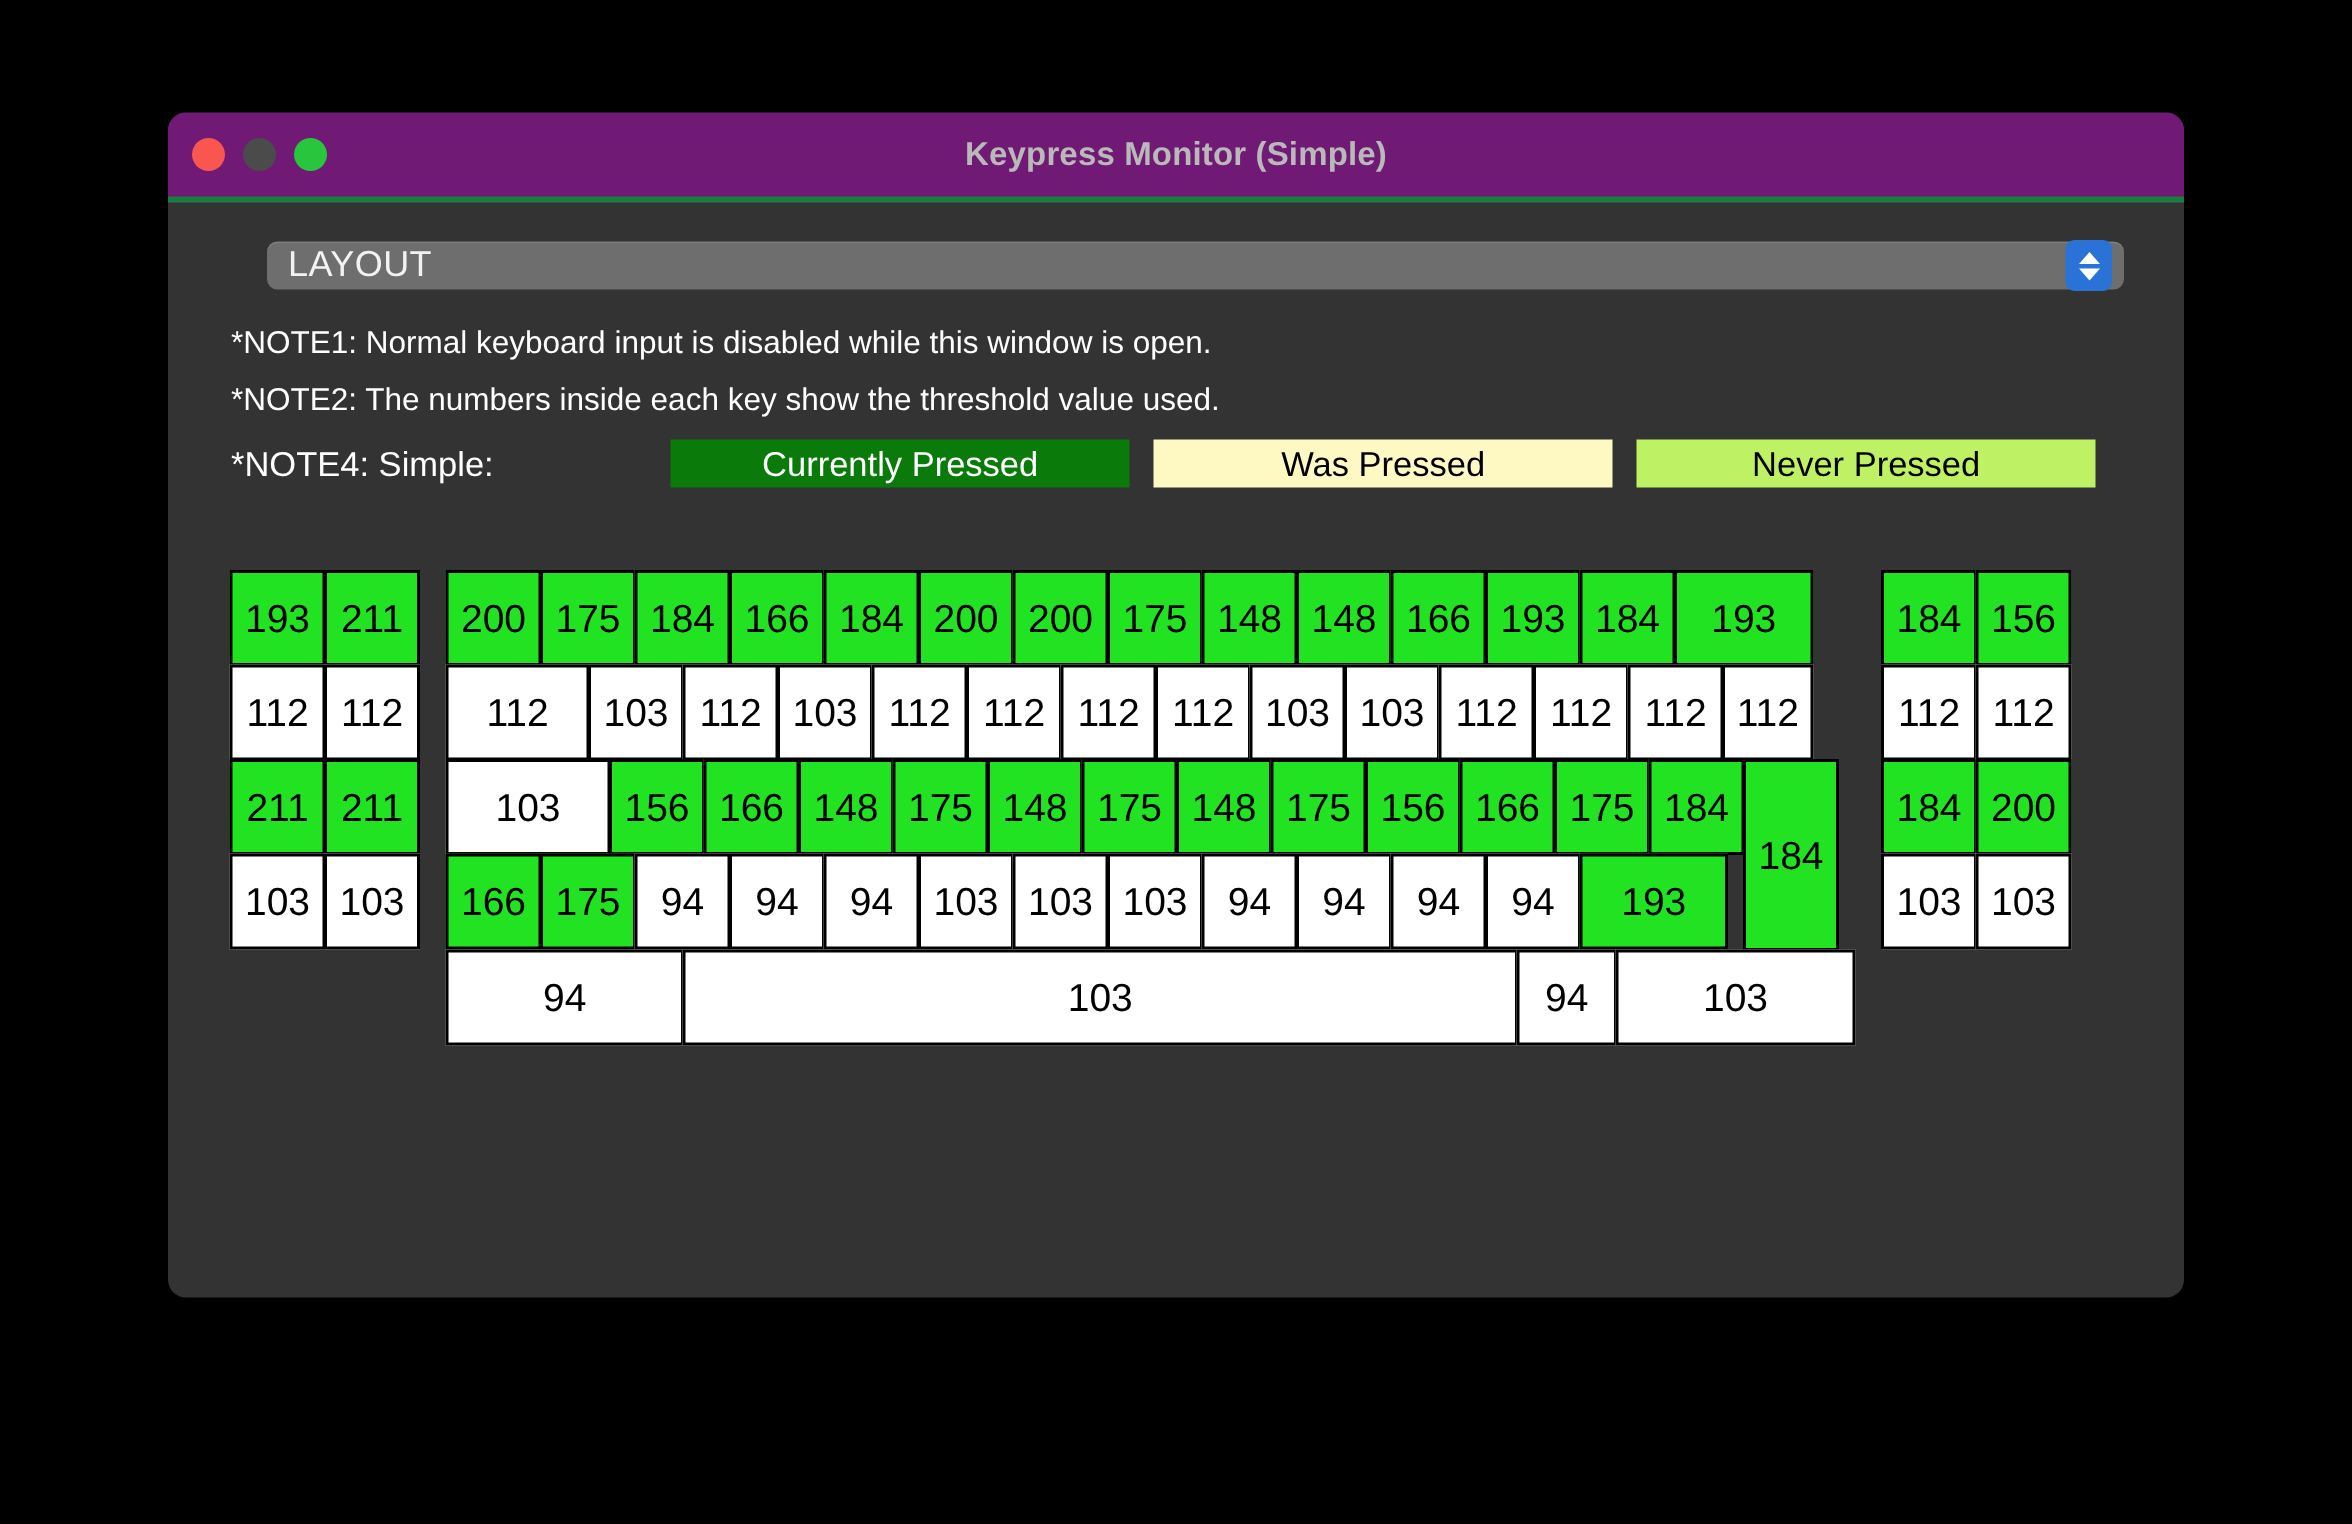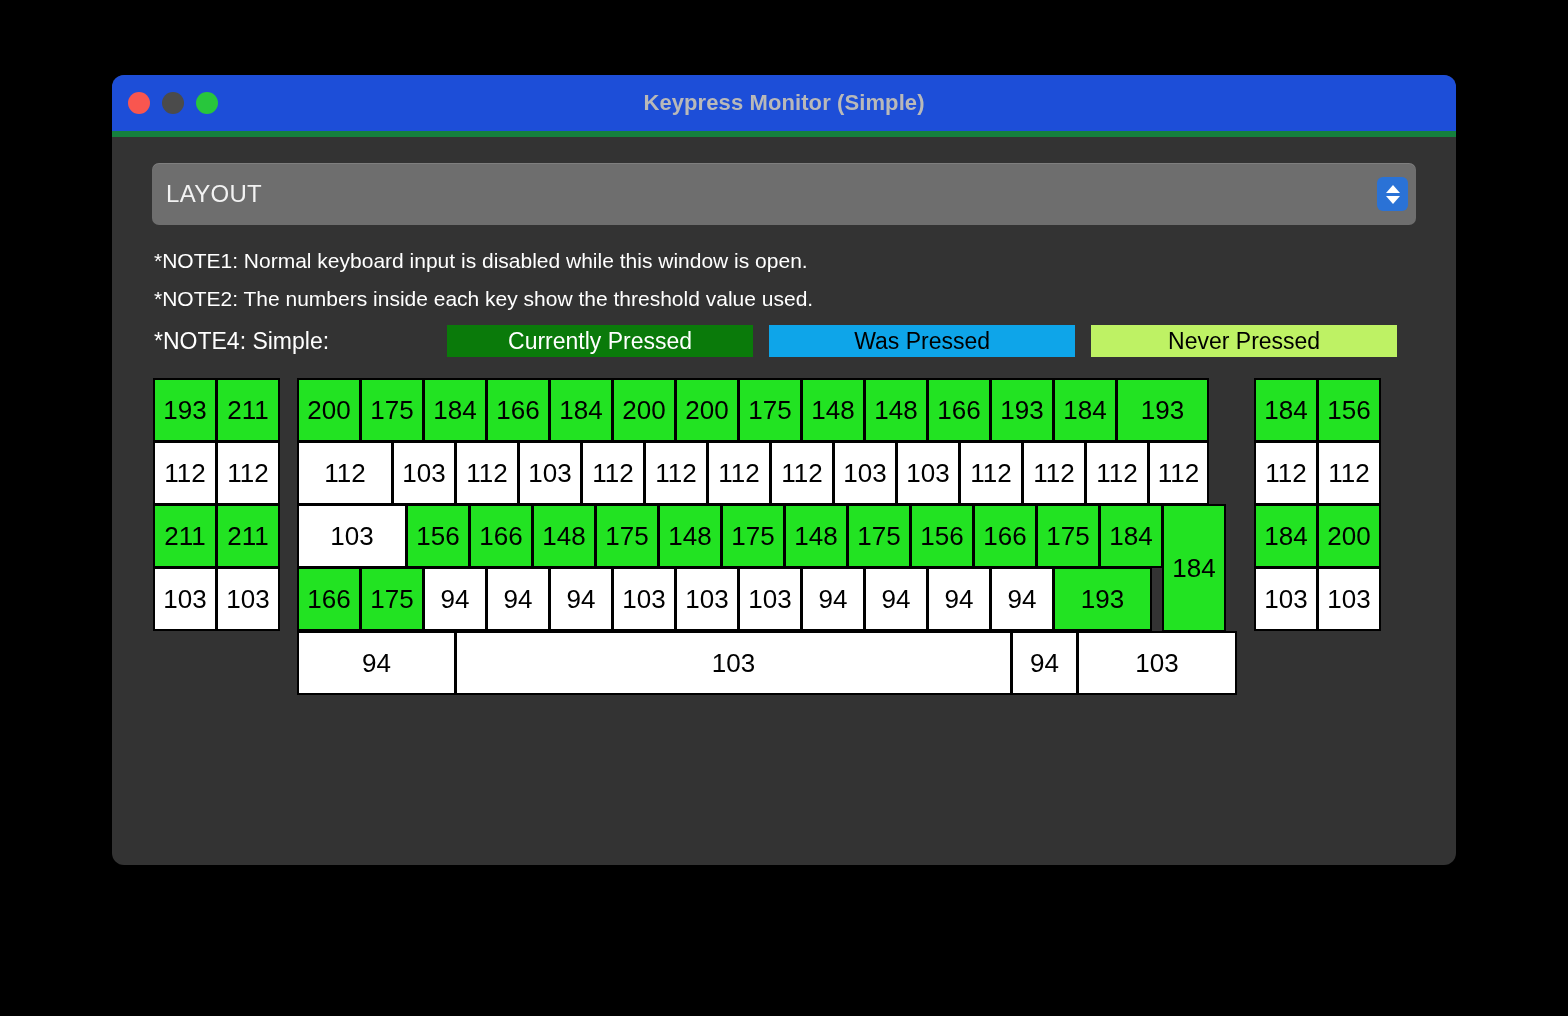--- a/index.html
+++ b/index.html
@@ -22,22 +22,22 @@
     border-radius: 12px;
     box-shadow: 0 18px 60px rgba(0,0,0,0.85);
     overflow: hidden;
     display: flex;
     flex-direction: column;
   }
 
   
   #titlebar {
     height: 56px;
-    background: #1d4ed8;
-    border-bottom: 6px solid #15803d;
+    background: #701a75;
+    border-bottom: 4px solid #15803d;
     position: relative;
     flex: 0 0 auto;
   }
   #traffic {
     position: absolute;
     left: 16px;
     top: 0;
     height: 56px;
     display: flex;
     align-items: center;
@@ -76,30 +76,31 @@
 
   #kb-name {
     font-size: 25px;
     color: #ffffff;
     margin: 0 0 20px 2px;
     white-space: nowrap;
   }
 
   
   #layout-select {
-    height: 62px;
+    height: 32px;
     background: #6e6e6e;
     border-radius: 7px;
     position: relative;
     display: flex;
     align-items: center;
     padding: 0 14px;
     box-sizing: border-box;
     margin-bottom: 24px;
     box-shadow: inset 0 1px 0 rgba(255,255,255,0.12);
+    margin-left: 26px;
   }
   #layout-value {
     font-size: 24px;
     color: #f2f2f2;
     letter-spacing: 0.3px;
   }
   #stepper {
     position: absolute;
     right: 8px;
     top: 50%;
@@ -144,33 +145,33 @@
     height: 32px;
     line-height: 32px;
     text-align: center;
     font-size: 23px;
     margin-left: 16px;
     padding: 0 10px;
     box-sizing: border-box;
     white-space: nowrap;
   }
   #sw-current { background: #0a7a0a; color: #ffffff; width: 306px; margin-left: 118px; }
-  #sw-was     { background: #0ea5e9; color: #000000; width: 306px; }
+  #sw-was     { background: #fef9c3; color: #000000; width: 306px; }
   #sw-never   { background: #bef264; color: #000000; width: 306px; }
 
   
   #keyboard {
     display: flex;
     align-items: flex-start;
     gap: 18px;
     margin-top: 22px;
     margin-left: 2px;
   }
 
-  .kb-block { display: flex; flex-direction: column; }
+  .kb-block { display: flex; flex-direction: column; margin-top: 34px; }
   .kb-row {
     display: flex;
     align-items: stretch;
   }
 
   .key {
     border: 2px solid #000000;
     box-sizing: border-box;
     height: 64px;
     display: flex;

